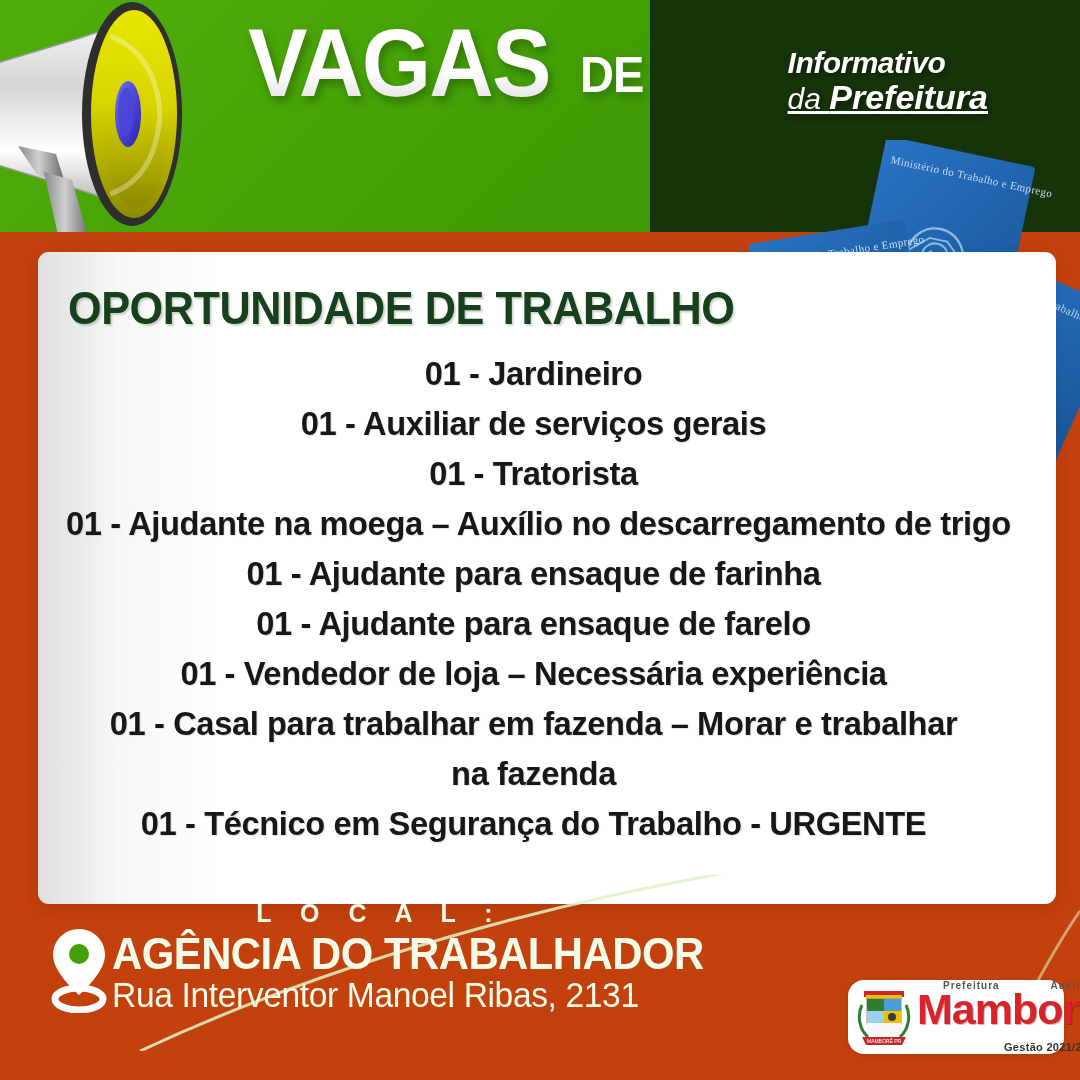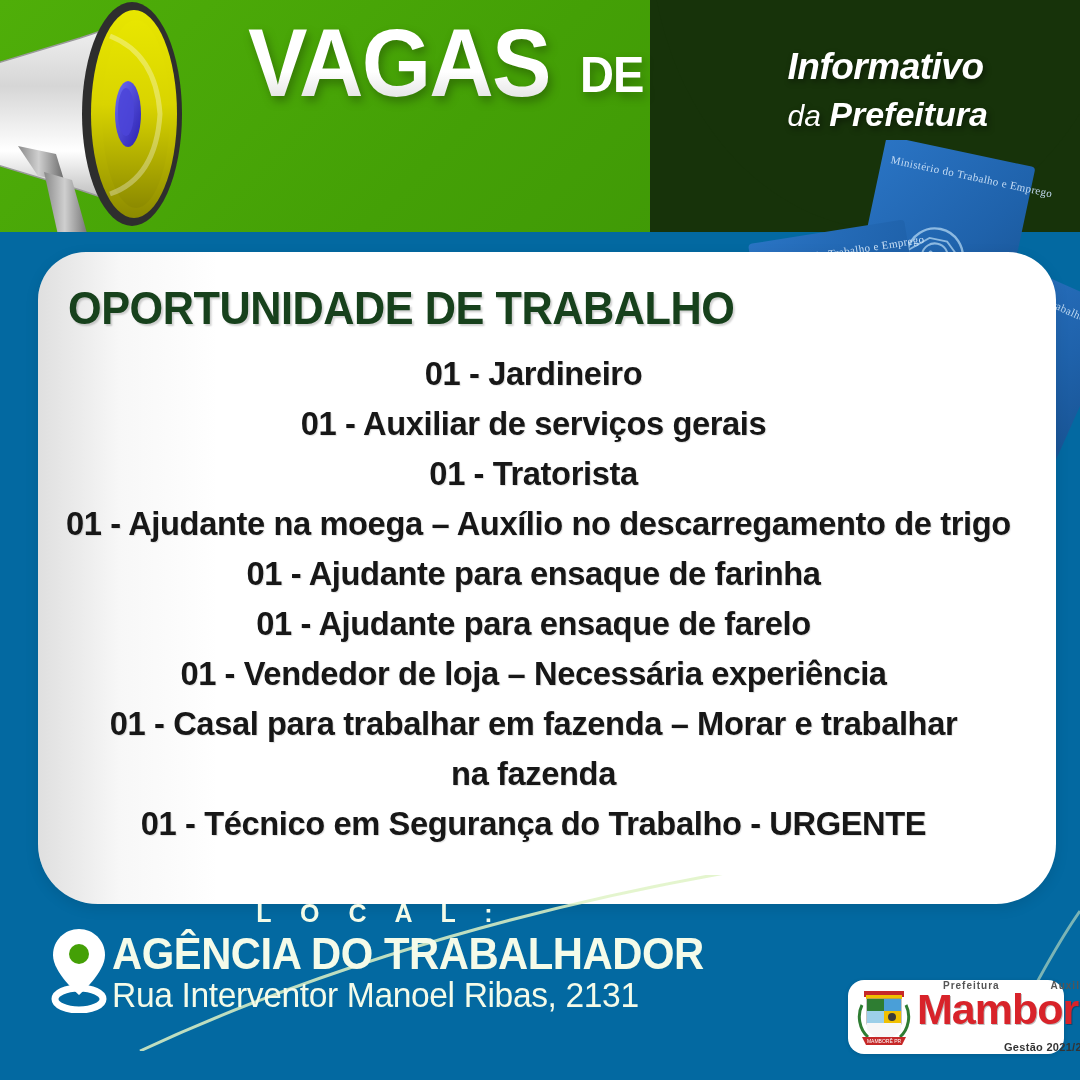--- a/index.html
+++ b/index.html
@@ -6,21 +6,21 @@
   html,body { width:1080px; height:1080px; }
   body {
     font-family:"Liberation Sans", sans-serif;
     background:#44a006;
     overflow:hidden;
     position:relative;
   }
   #poster {
     position:relative;
     width:1080px; height:1080px;
-    background:#0369a1;
+    background:#c2410c;
     overflow:hidden;
   }
 
   
   .header {
     position:absolute; left:0; top:0; width:1080px; height:232px;
     background:linear-gradient(135deg,#4fae09 0%, #44a006 45%, #3b9206 100%);
     overflow:hidden;
   }
   .dark-blob3 {
@@ -67,38 +67,39 @@
     background:linear-gradient(180deg,#ffffff 58%, #d8d8d8 100%);
     -webkit-background-clip:text; background-clip:text; color:transparent;
   }
 
   
   .informativo {
     position:absolute; right:92px; top:48px;
     text-align:left; color:#ffffff; line-height:1.0;
     filter:drop-shadow(2px 3px 3px rgba(0,0,0,0.45));
   }
-  .inf-1 { font-size:37px; font-style:italic; font-weight:bold; letter-spacing:-0.5px; display:block; }
-  .inf-2 { font-size:30px; font-style:italic; display:block; margin-top:12px; }
+  .inf-1 { font-size:30px; font-style:italic; font-weight:bold; letter-spacing:-0.5px; display:block; }
+  .inf-2 { font-size:30px; font-style:italic; display:block; margin-top:2px;text-decoration:underline; }
   .inf-2 b { font-weight:bold; font-size:34px; }
 
   
   .booklets { position:absolute; right:-10px; top:140px; width:350px; height:360px; }
 
   
   .card {
     position:absolute; left:38px; top:252px;
     width:1018px; height:652px;
     background:#ffffff;
     border-top-left-radius:48px;
     border-top-right-radius:48px;
     border-bottom-left-radius:60px;
     border-bottom-right-radius:60px;
     box-shadow:0 4px 14px rgba(0,0,0,0.10);
     overflow:hidden;
+    border-radius:11px;
   }
   .card-sheen {
     position:absolute; left:0; top:0; width:180px; height:652px;
     background:linear-gradient(90deg, rgba(150,150,150,0.30) 0%, rgba(190,190,190,0.12) 45%, rgba(255,255,255,0) 100%);
   }
   .card-title {
     position:absolute; left:30px; top:28px;
     font-size:47px; font-weight:bold;
     color:#17411c; letter-spacing:-0.5px;
     transform:scaleX(0.92); transform-origin:left center;

